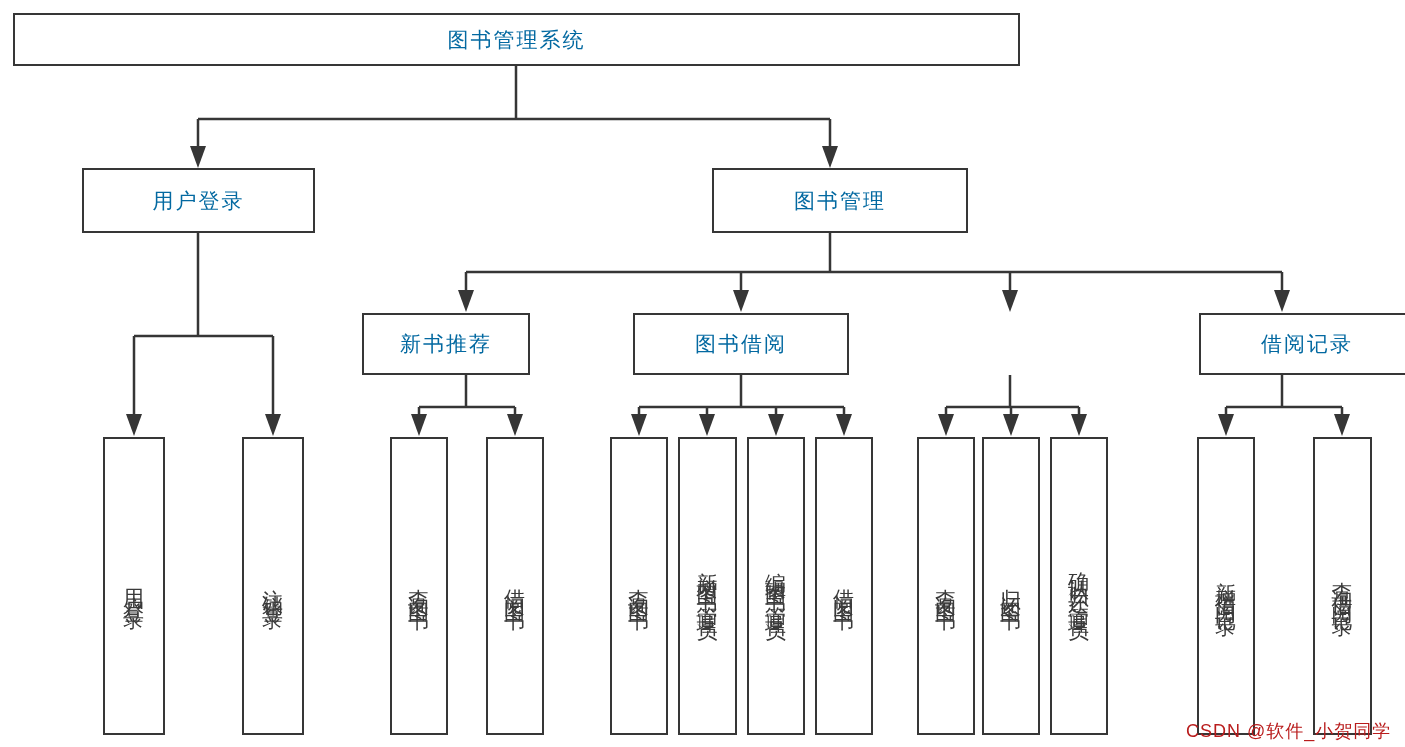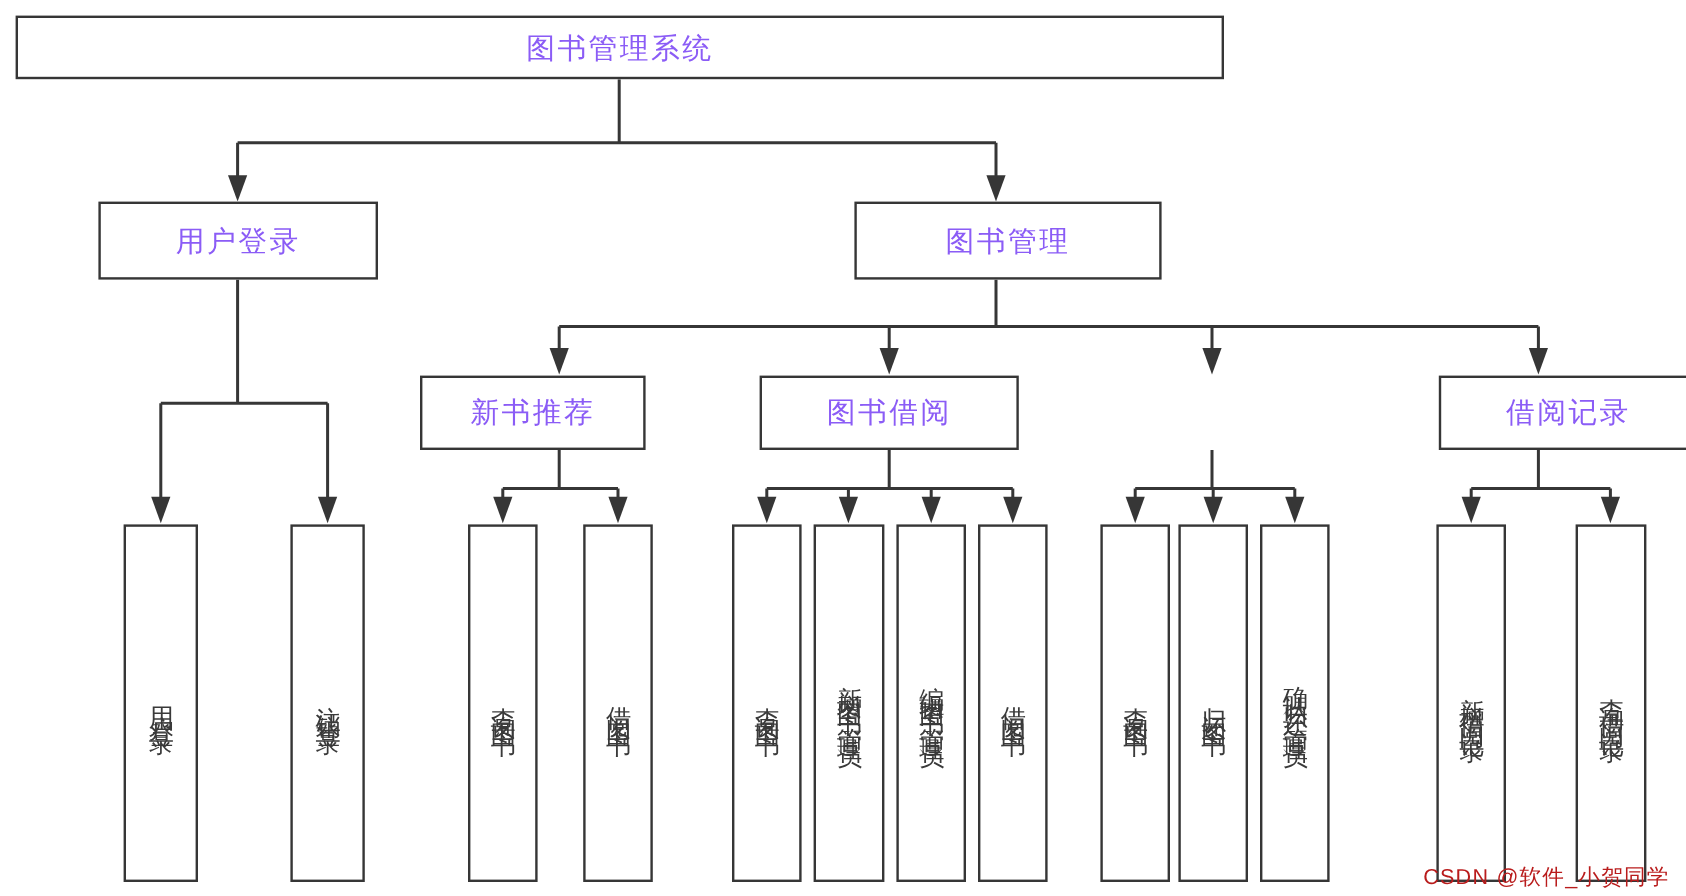--- a/index.html
+++ b/index.html
@@ -6,21 +6,21 @@
   .canvas{
     position:relative;width:1405px;height:747px;background:#ffffff;overflow:hidden;
     font-family:"Liberation Sans","DejaVu Sans",sans-serif;color:#3a3a3a;
   }
   .connector-layer{position:absolute;left:0;top:0;width:1405px;height:747px;z-index:1;}
   .connector{stroke:#363636;stroke-width:2.5;fill:none;}
   .arrowhead{fill:#363636;stroke:none;}
   .hnode{
     position:absolute;z-index:2;background:#ffffff;border:2.5px solid #363636;box-sizing:border-box;
     display:flex;align-items:center;justify-content:center;
-    font-size:24px;letter-spacing:2px;color:#8b5cf6;white-space:nowrap;
+    font-size:21px;letter-spacing:2px;color:#0369a1;white-space:nowrap;
   }
   .vnode{
     position:absolute;z-index:2;top:437px;height:298px;background:#ffffff;
     border:2.5px solid #363636;box-sizing:border-box;
     display:flex;align-items:center;justify-content:center;
   }
   .vtext{
     writing-mode:vertical-rl;text-orientation:mixed;line-height:1;
     font-size:21px;letter-spacing:7px;color:#3a3a3a;white-space:nowrap;
   }
@@ -68,21 +68,21 @@
     <path class="connector" d="M1282,375 V407 M1226,407 H1342 M1226,407 V418 M1342,407 V418"></path>
     <polygon class="arrowhead" points="1218,414 1234,414 1226,436"></polygon>
     <polygon class="arrowhead" points="1334,414 1350,414 1342,436"></polygon>
   </svg>
 
   <div class="hnode" style="left:13px;top:13px;width:1007px;height:53px">图书管理系统</div>
 
   <div class="hnode" style="left:82px;top:168px;width:233px;height:65px">用户登录</div>
   <div class="hnode" style="left:712px;top:168px;width:256px;height:65px">图书管理</div>
 
-  <div class="hnode" style="left:350px;top:313px;width:188px;height:62px">新书推荐</div>
+  <div class="hnode" style="left:362px;top:313px;width:168px;height:62px">新书推荐</div>
   <div class="hnode" style="left:633px;top:313px;width:216px;height:62px">图书借阅</div>
   <div class="hnode" style="left:1199px;top:313px;width:216px;height:62px">借阅记录</div>
 
   <div class="vnode" style="left:103px;width:62px">
     <span class="vtext">用户登录</span>
   </div>
   <div class="vnode" style="left:242px;width:62px">
     <span class="vtext">注销登录</span>
   </div>
 

